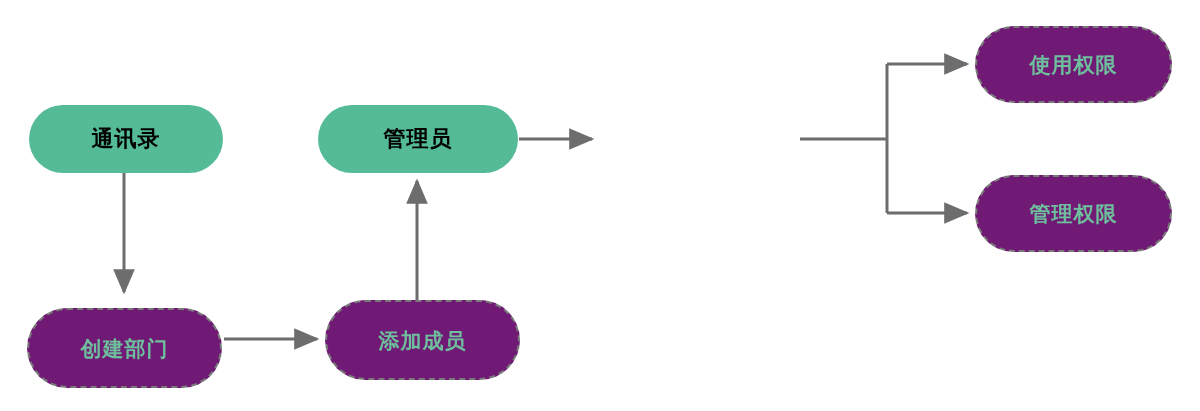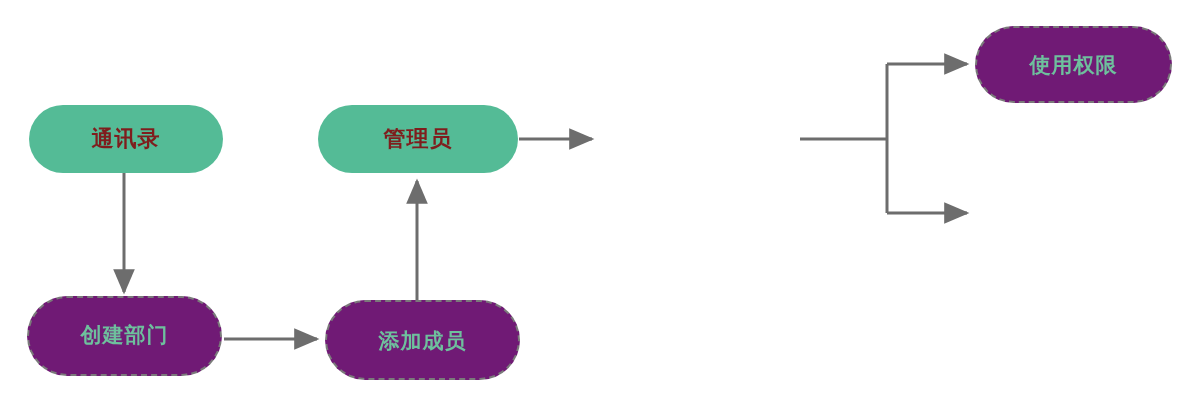--- a/index.html
+++ b/index.html
@@ -30,21 +30,21 @@
     display: flex;
     align-items: center;
     justify-content: center;
     box-sizing: border-box;
     text-align: center;
     letter-spacing: 1px;
   }
   .node-solid {
     background: #54bb96;
     border-radius: 34px;
-    color: #7f1d1d;
+    color: #000000;
     font-size: 22px;
     font-weight: bold;
     text-align: center;
   }
   .node-dashed {
     background: #701a75;
     border: 2px dashed #7a7a7a;
     border-radius: 40px;
     color: #6ec09d;
     font-size: 21px;
@@ -103,22 +103,25 @@
 
   <div class="node node-solid" style="left:318px; top:105px; width:200px; height:68px;">
     <span class="node-label">管理员</span>
   </div>
 
 
   <div class="node node-dashed" style="left:975px; top:26px; width:197px; height:77px;">
     <span class="node-label">使用权限</span>
   </div>
 
+  <div class="node node-dashed" style="left:975px; top:175px; width:197px; height:77px;">
+    <span class="node-label">管理权限</span>
+  </div>
 
-  <div class="node node-dashed" style="left:27px; top:296px; width:195px; height:80px;font-family:Liberation Mono, monospace;">
+  <div class="node node-dashed" style="left:27px; top:308px; width:195px; height:80px;">
     <span class="node-label">创建部门</span>
   </div>
 
   <div class="node node-dashed" style="left:325px; top:300px; width:195px; height:80px;">
     <span class="node-label">添加成员</span>
   </div>
 
 </div>
 
 </body></html>

